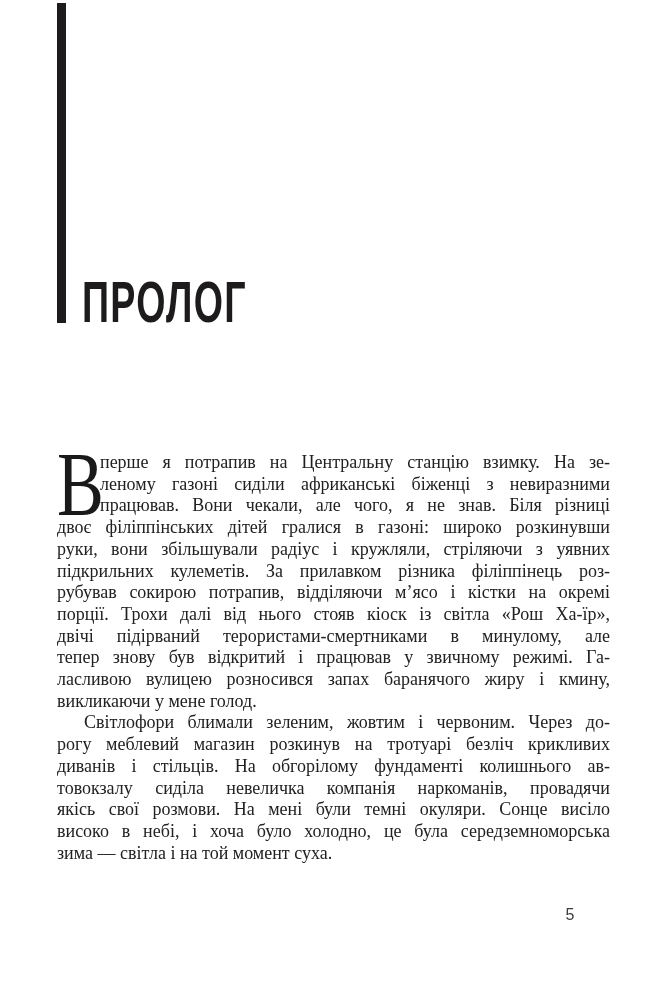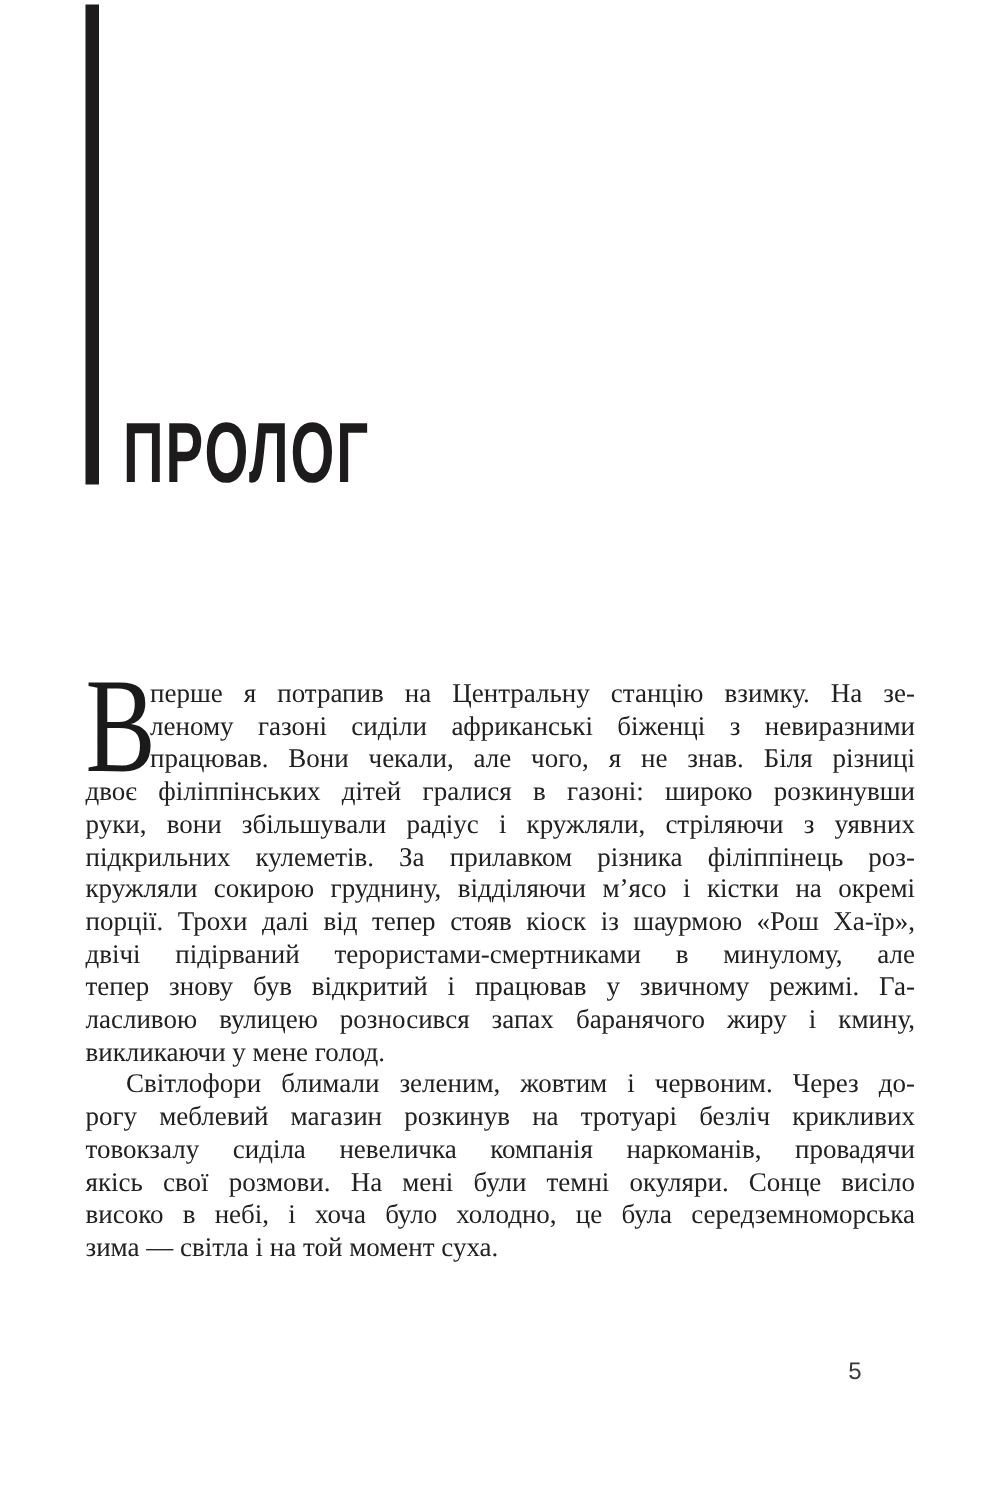--- a/index.html
+++ b/index.html
@@ -92,31 +92,32 @@
   <div class="text-column">
 
     <div class="paragraph">
       <span class="drop-cap">В</span>
       <div class="text-line">перше я потрапив на Центральну станцію взимку. На зе-</div>
       <div class="text-line">леному газоні сиділи африканські біженці з невиразними</div>
       <div class="text-line">працював. Вони чекали, але чого, я не знав. Біля різниці</div>
       <div class="text-line">двоє філіппінських дітей гралися в газоні: широко розкинувши</div>
       <div class="text-line">руки, вони збільшували радіус і кружляли, стріляючи з уявних</div>
       <div class="text-line">підкрильних кулеметів. За прилавком різника філіппінець роз-</div>
-      <div class="text-line">кружляли сокирою груднину, відділяючи м’ясо і кістки на окремі</div>
-      <div class="text-line">порції. Трохи далі від тепер стояв кіоск із шаурмою «Рош Ха-їр»,</div>
+      <div class="text-line">рубував сокирою потрапив, відділяючи м’ясо і кістки на окремі</div>
+      <div class="text-line">порції. Трохи далі від нього стояв кіоск із світла «Рош Ха-їр»,</div>
       <div class="text-line">двічі підірваний терористами-смертниками в минулому, але</div>
       <div class="text-line">тепер знову був відкритий і працював у звичному режимі. Га-</div>
       <div class="text-line">ласливою вулицею розносився запах баранячого жиру і кмину,</div>
       <div class="text-line last">викликаючи у мене голод.</div>
     </div>
 
     <div class="paragraph">
       <div class="text-line indent">Світлофори блимали зеленим, жовтим і червоним. Через до-</div>
       <div class="text-line">рогу меблевий магазин розкинув на тротуарі безліч крикливих</div>
+      <div class="text-line">диванів і стільців. На обгорілому фундаменті колишнього ав-</div>
       <div class="text-line">товокзалу сиділа невеличка компанія наркоманів, провадячи</div>
       <div class="text-line">якісь свої розмови. На мені були темні окуляри. Сонце висіло</div>
       <div class="text-line">високо в небі, і хоча було холодно, це була середземноморська</div>
       <div class="text-line last">зима — світла і на той момент суха.</div>
     </div>
 
   </div>
 
   <div class="page-number">5</div>
 

